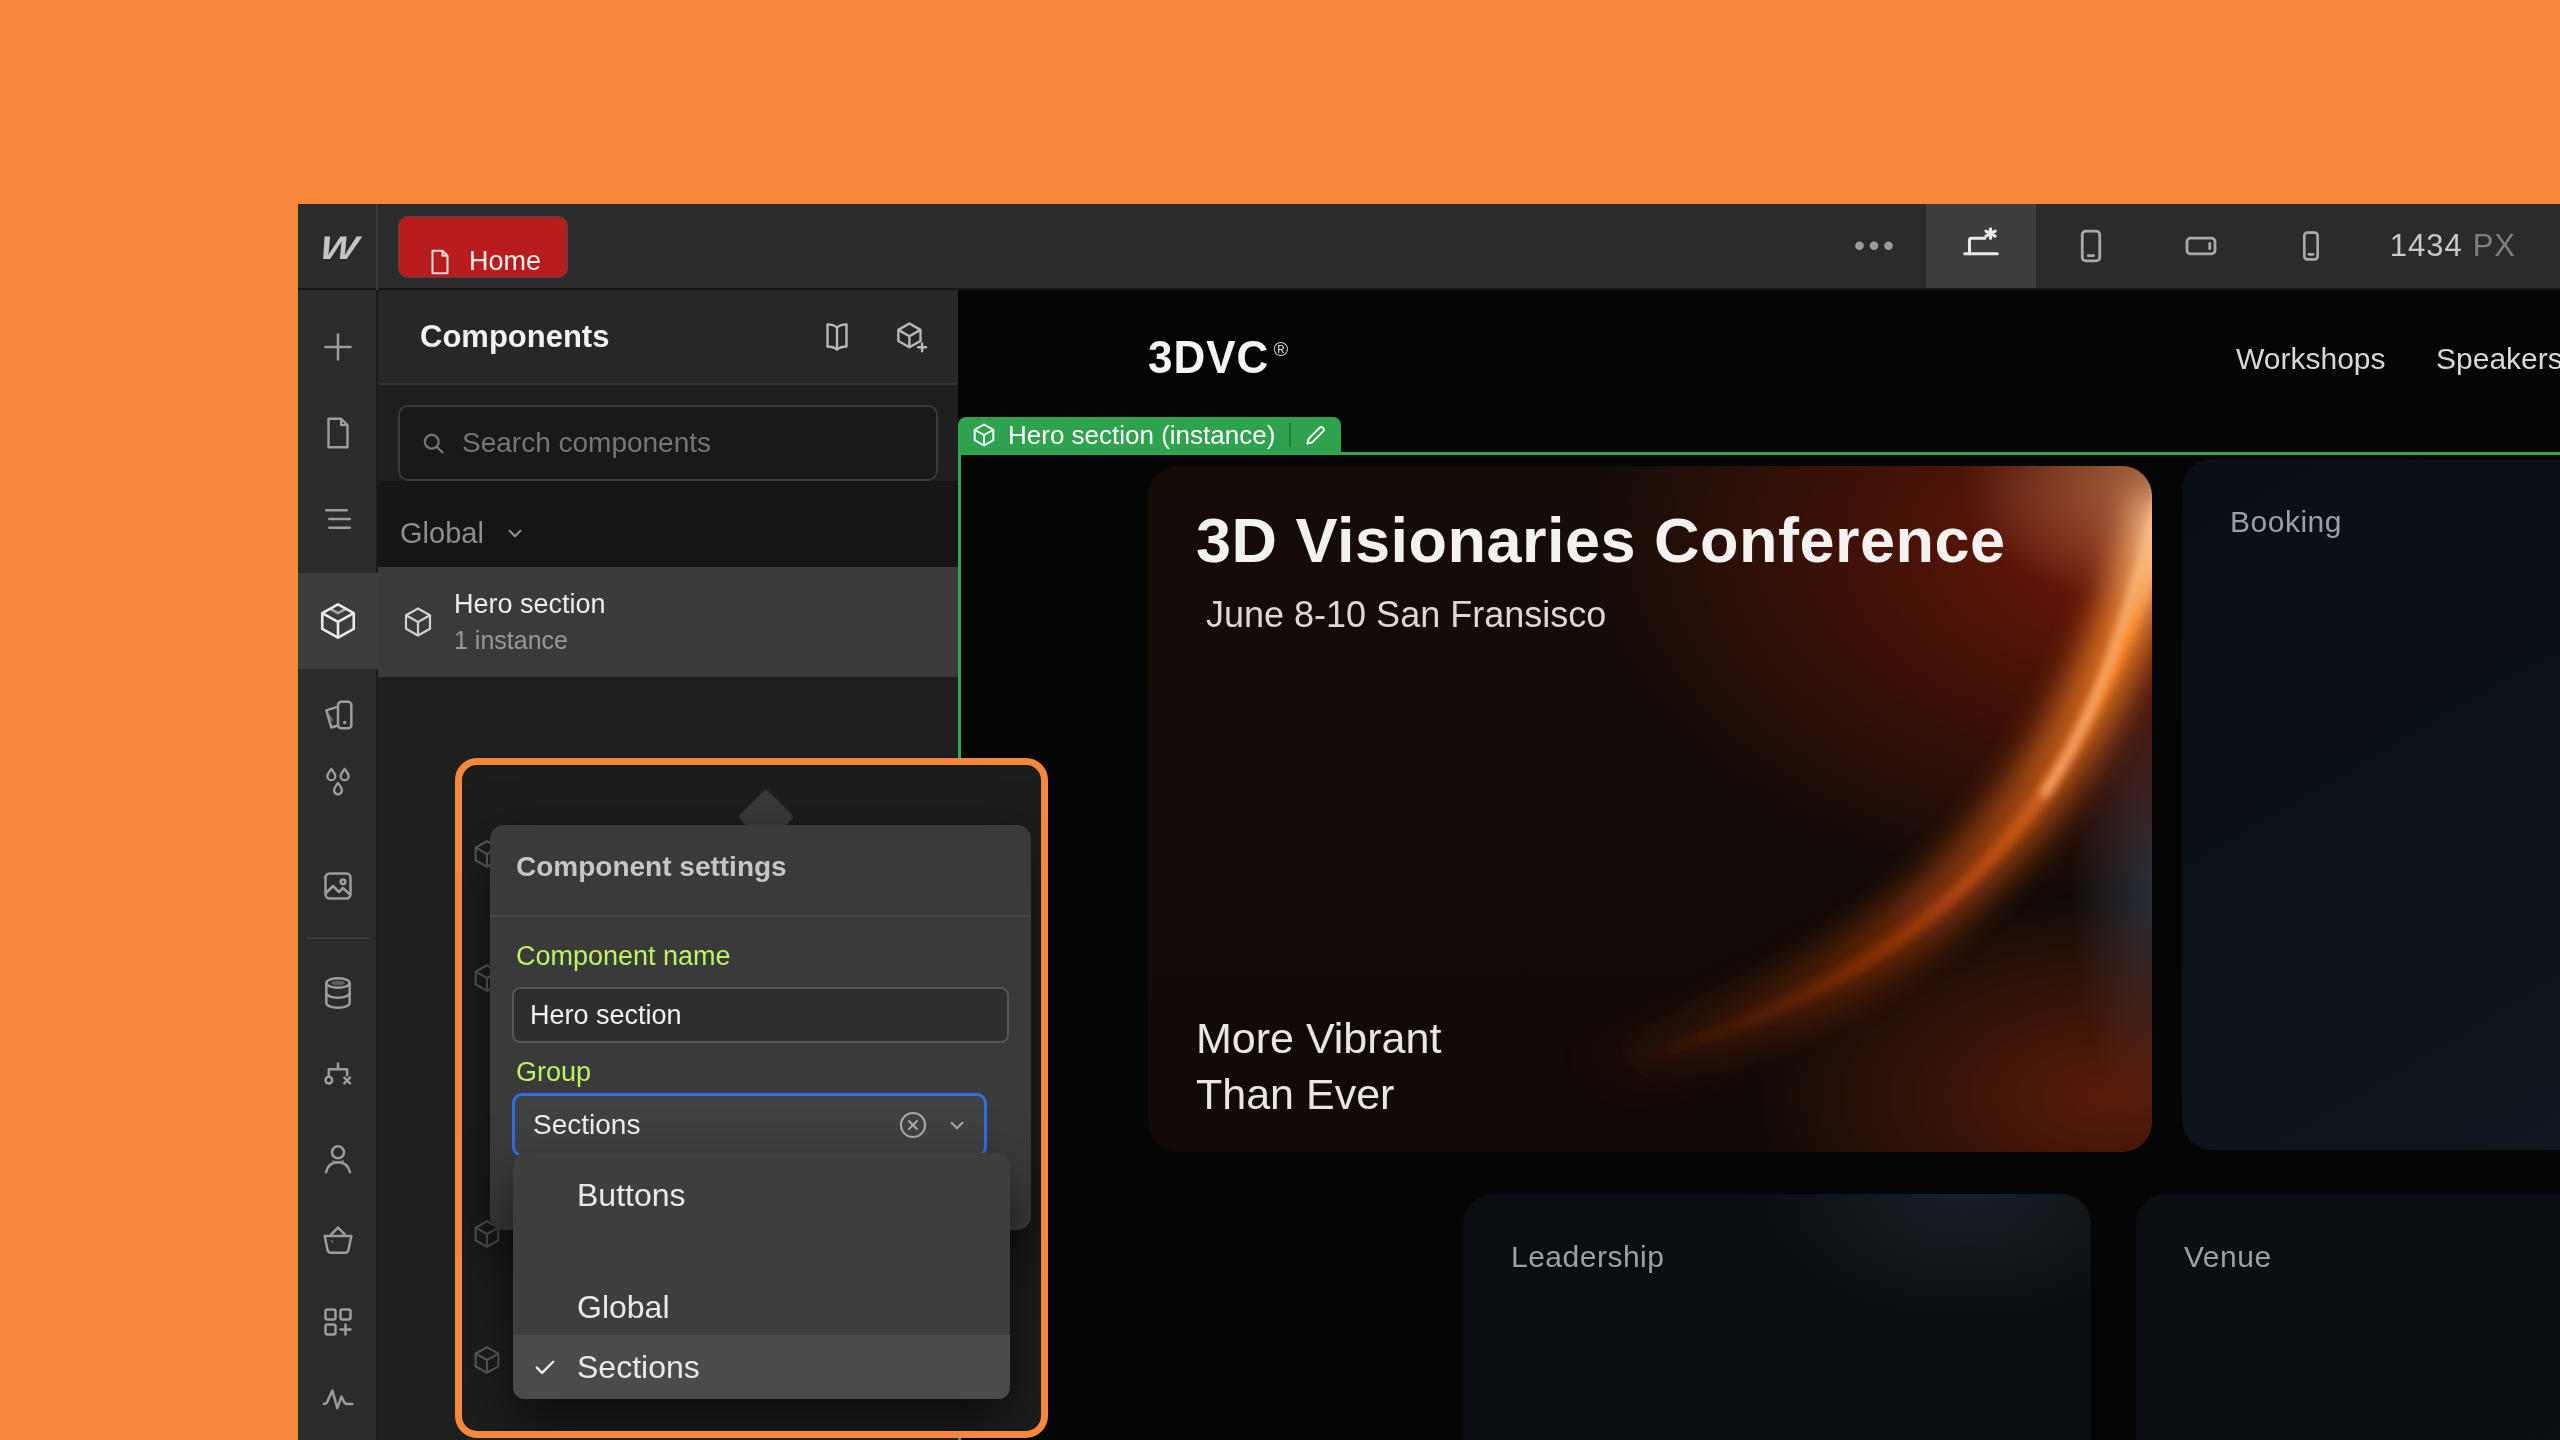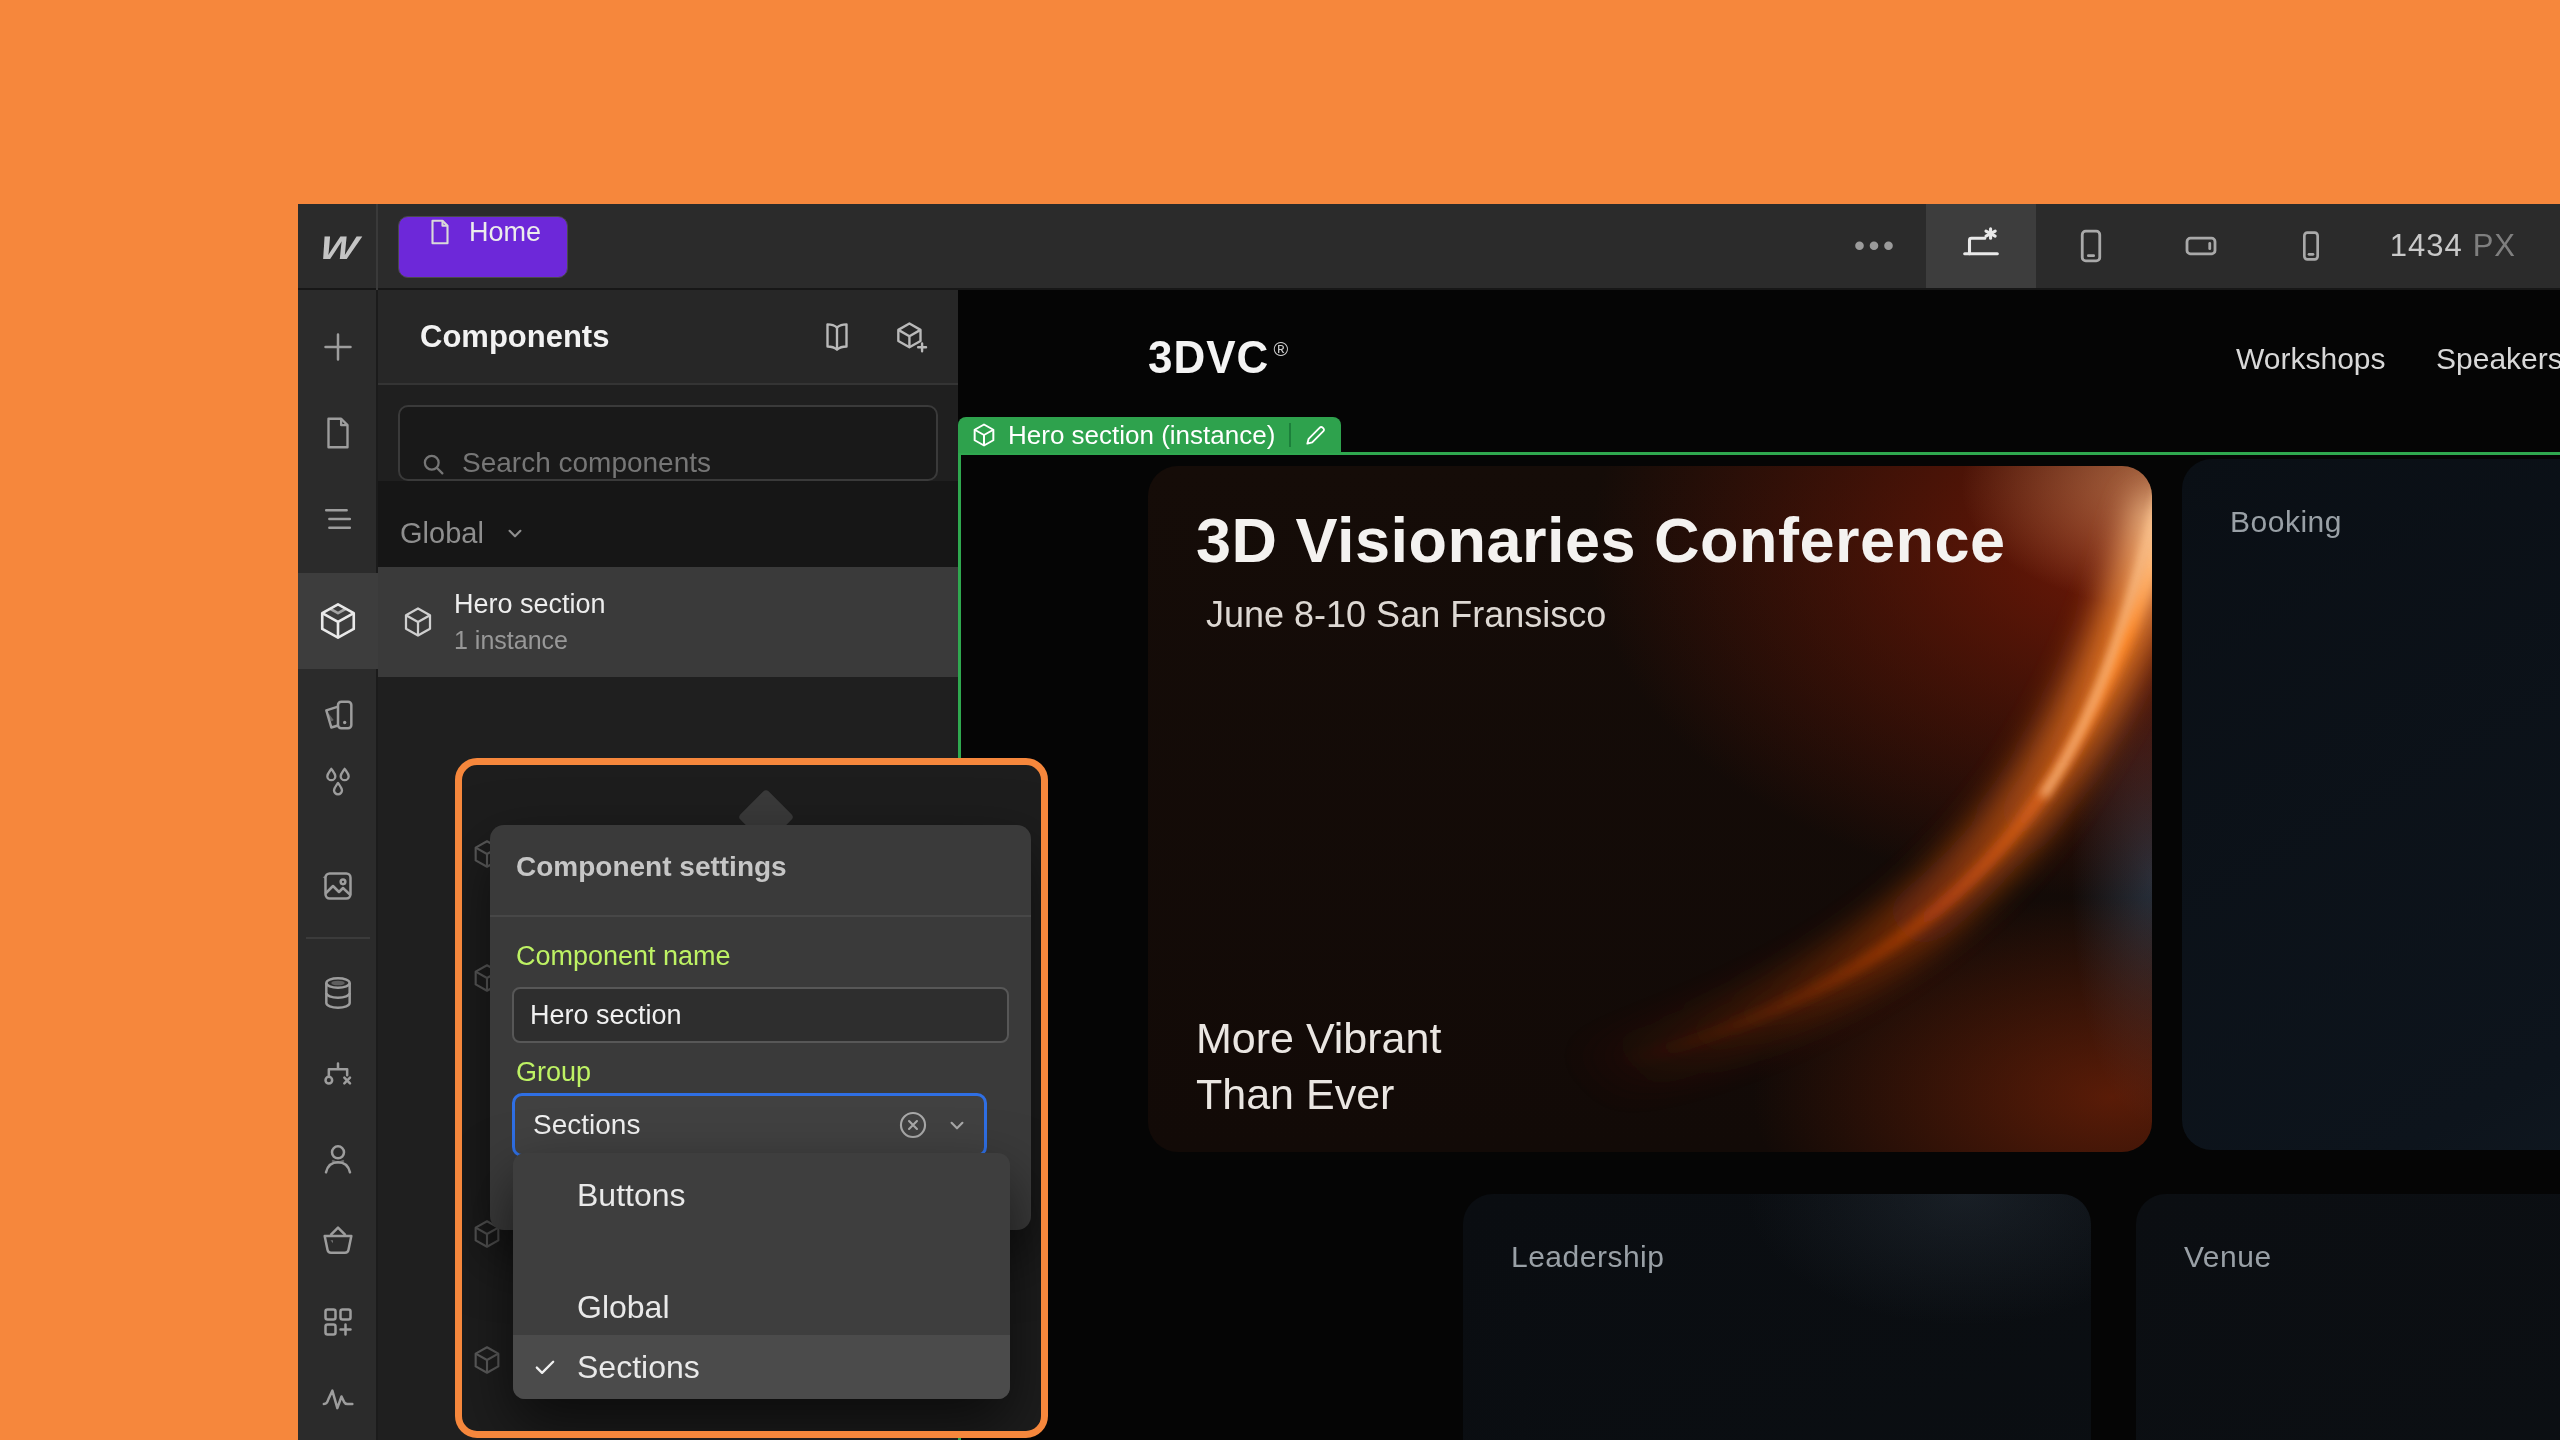--- a/index.html
+++ b/index.html
@@ -7,40 +7,40 @@
   body { font-family:"Liberation Sans","DejaVu Sans",sans-serif; }
   #stage { position:relative; width:2560px; height:1440px; overflow:hidden; background:#F6873C; }
 
   
   #window { position:absolute; left:298px; top:204px; right:0; bottom:0; background:#232323; border-radius:6px 0 0 0; }
 
   
   #topbar { position:absolute; left:0; top:0; right:0; height:86px; background:#2B2B2B; border-bottom:2px solid #171717; }
   #logo-cell { position:absolute; left:0; top:0; width:80px; height:86px; border-right:2px solid #3A3A3A; display:flex; align-items:center; justify-content:center; }
   .wf-logo { font-style:italic; font-weight:900; font-size:40px; color:#C4C4C4; transform:skewX(-8deg) scaleY(.82); letter-spacing:-3px; }
-  #home-tab { position:absolute; left:100px; top:12px; height:62px; min-width:170px; background:#6d28d9; border:1px solid #4A4A4A; border-radius:10px; display:flex; align-items:flex-start; gap:14px; padding:0 26px; color:#ECECEC; font-size:27px; }
+  #home-tab { position:absolute; left:100px; top:12px; height:62px; min-width:170px; background:#b91c1c; border:1px solid #4A4A4A; border-radius:10px; display:flex; align-items:flex-end; gap:14px; padding:0 26px; color:#ECECEC; font-size:27px; }
   #topbar-right { position:absolute; right:0; top:0; height:84px; display:flex; align-items:center; }
   .bp-btn { height:84px; display:flex; align-items:center; justify-content:center; width:110px; color:#A9A9A9; }
   .bp-btn.active { background:#3D3D3D; color:#E9E9E9; }
   .dots { color:#9B9B9B; letter-spacing:4px; font-size:30px; font-weight:700; margin-right:28px; }
   .px-readout { margin:0 44px 0 24px; font-size:31px; color:#C9C9C9; letter-spacing:1px; }
   .px-readout .unit { color:#7F7F7F; margin-left:10px; }
 
   
   #rail { position:absolute; left:0; top:86px; width:80px; bottom:0; background:#2B2B2B; border-right:2px solid #1B1B1B; }
   .rail-item { position:absolute; left:0; width:80px; height:78px; display:flex; align-items:center; justify-content:center; color:#9D9D9D; }
   .rail-item.active { background:#3D3D3D; color:#E9E9E9; }
   .rail-divider { position:absolute; left:8px; width:64px; height:2px; background:#3B3B3B; }
 
   
   #panel { position:absolute; left:80px; top:86px; width:580px; bottom:0; background:#1F1F1F; }
   #panel-header { position:absolute; left:0; top:0; right:0; height:95px; background:#272727; border-bottom:2px solid #343434; display:flex; align-items:center; }
   #panel-title { font-size:31px; font-weight:700; color:#F2F2F2; margin-left:42px; }
   .panel-hicons { position:absolute; right:28px; display:flex; gap:36px; color:#B9B9B9; }
-  #search-box { position:absolute; left:20px; right:20px; top:115px; height:76px; border:2px solid #3A3A3A; background:#191919; border-radius:10px; display:flex; align-items:flex-end; color:#787878; }
+  #search-box { position:absolute; left:20px; right:20px; top:115px; height:76px; border:2px solid #3A3A3A; background:#191919; border-radius:10px; display:flex; align-items:center; color:#787878; }
   #search-box .ph { font-size:28px; margin-left:14px; color:#767676; }
   #group-row { position:absolute; left:0; right:0; top:191px; height:104px; background:#161616; display:flex; align-items:center; color:#8E8E8E; }
   #group-row .g-label { font-size:29px; margin-left:22px; }
   #group-row svg { margin-left:18px; }
   .comp-row { position:absolute; left:0; right:0; display:flex; align-items:center; }
   #row-hero { top:277px; height:110px; background:#3A3A3A; }
   #row-image-card { top:1148px; height:110px; background:#1F1F1F; }
   .comp-cube { margin-left:22px; color:#CFCFCF; flex:0 0 auto; }
   .comp-texts { margin-left:18px; }
   .comp-name { font-size:27px; color:#EDEDED; }

